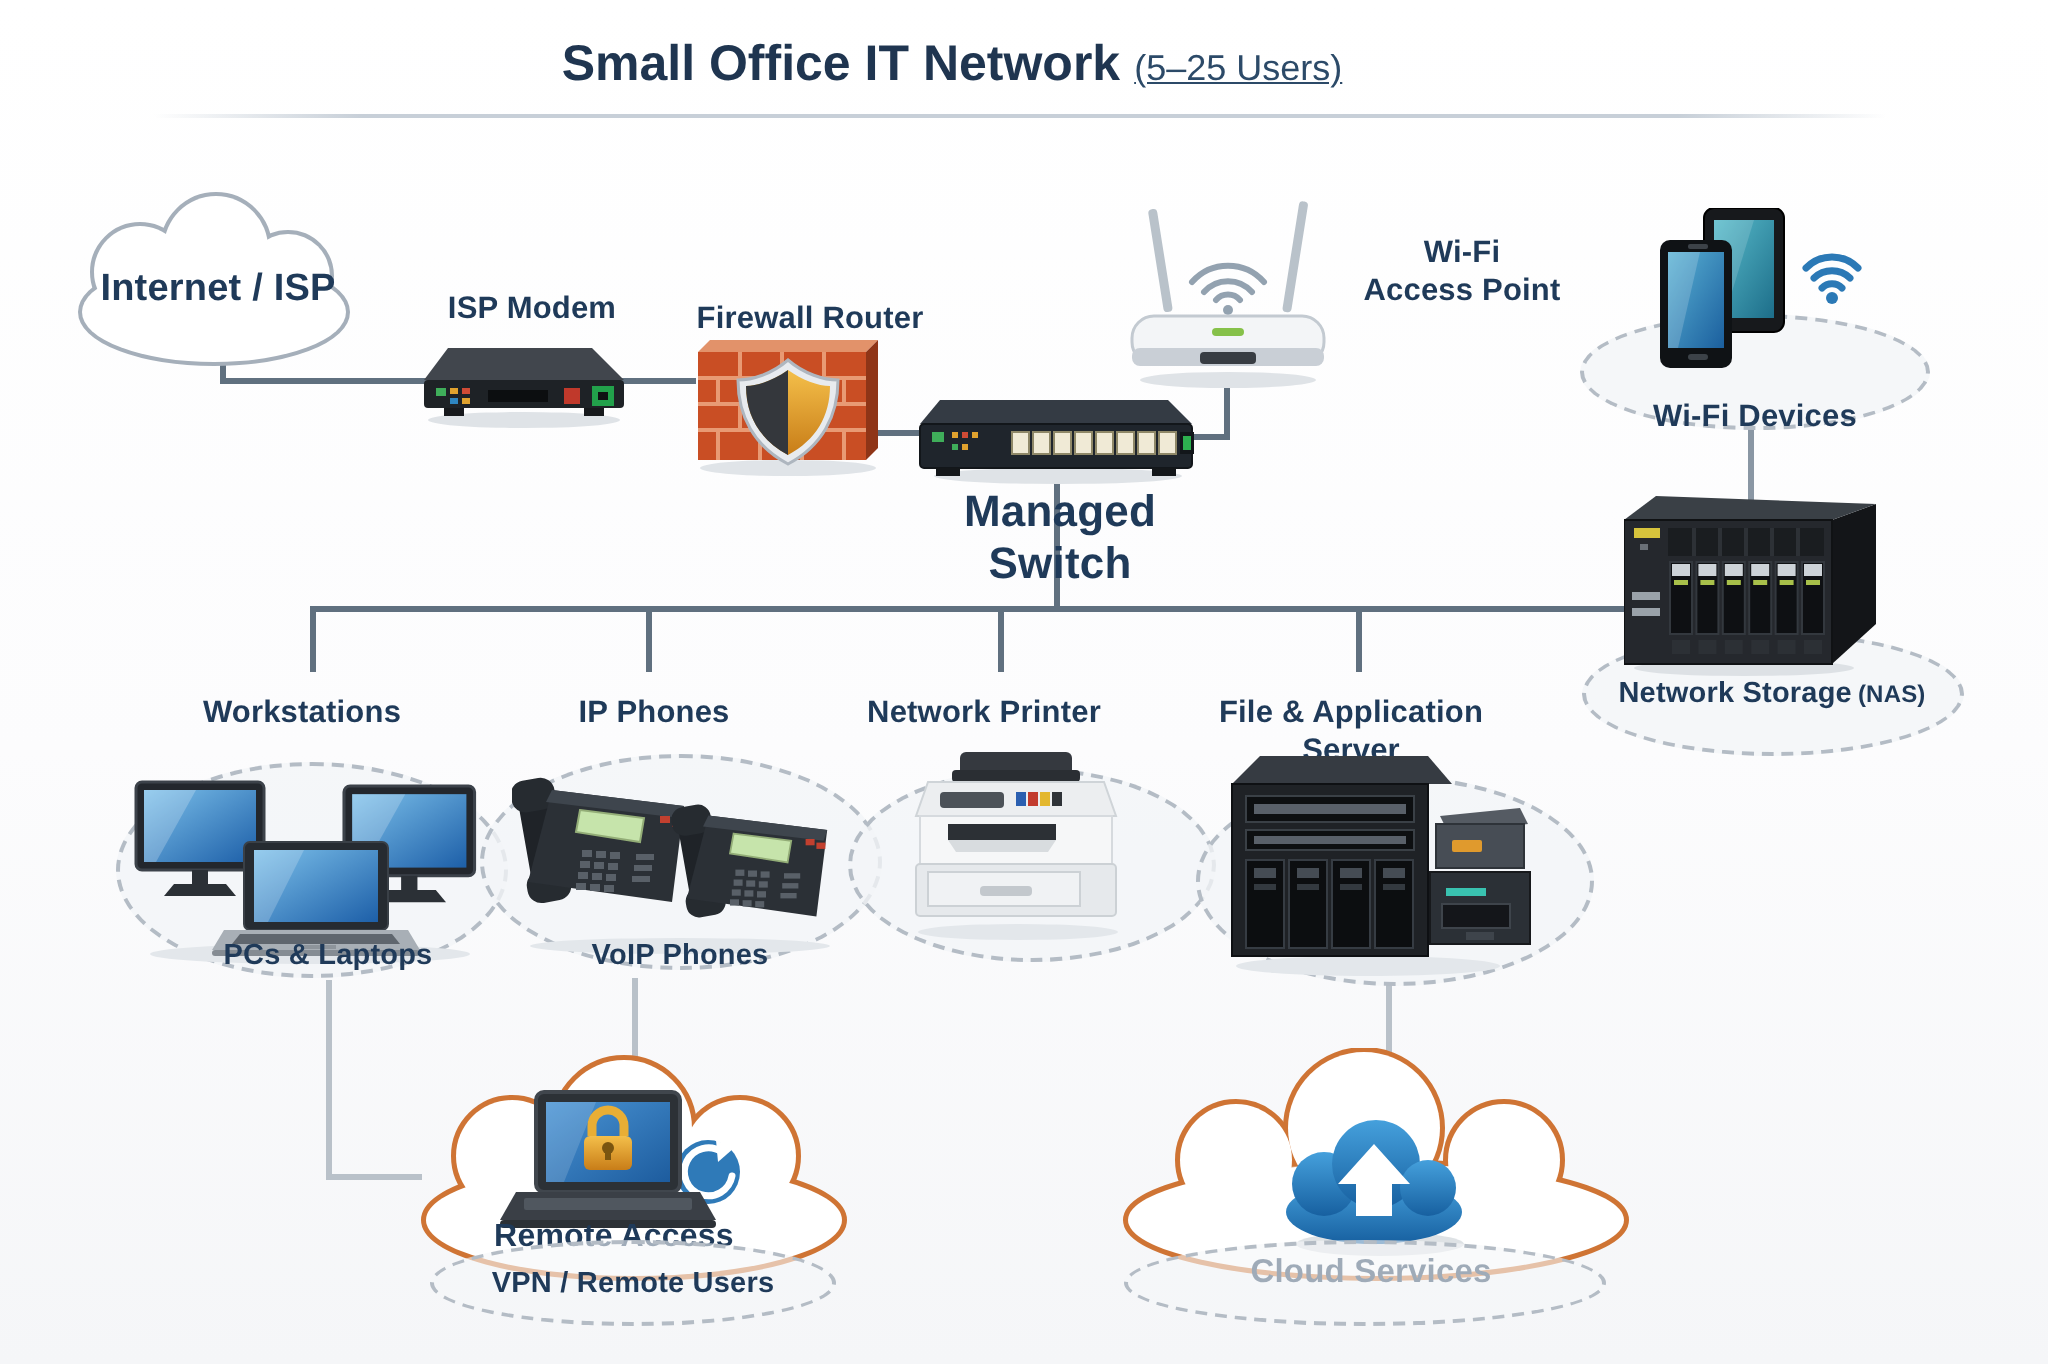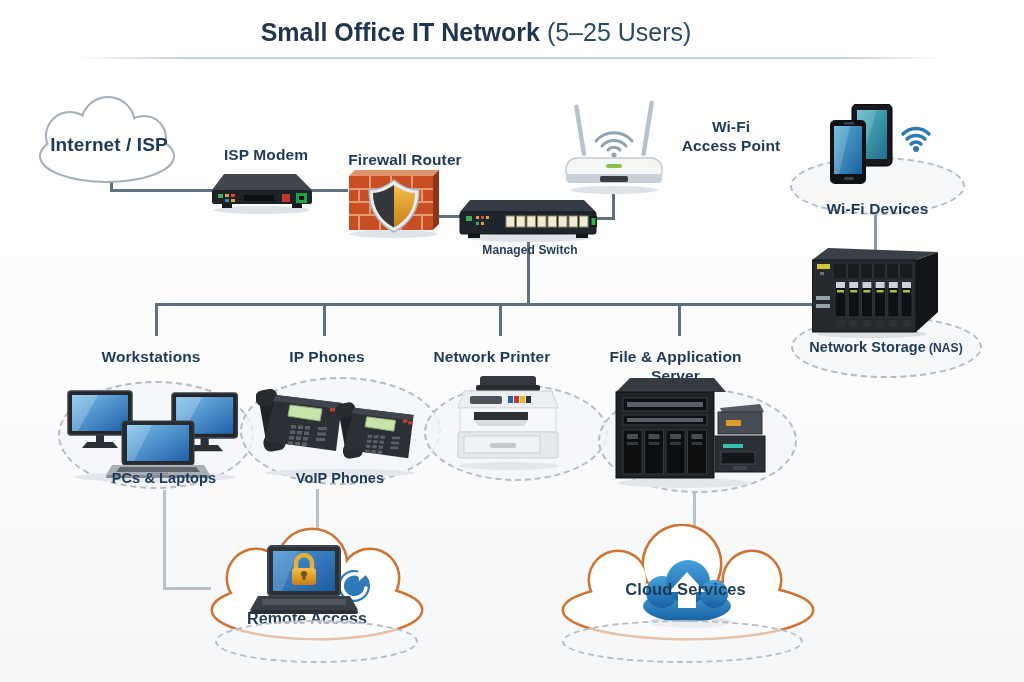--- a/index.html
+++ b/index.html
@@ -9,21 +9,21 @@
   .ln{position:absolute;background:#60707f;}
   .ln.light{background:#b9c1c9;}
   .ln.mid{background:#8a97a4;}
   .ell{position:absolute;border:2px dashed #b4bcc5;border-radius:50%;background:rgba(242,245,247,.78);box-sizing:border-box;}
   .lbl{position:absolute;font-weight:700;color:#1f3a59;text-align:center;font-size:15.5px;letter-spacing:.1px;line-height:1.2;}
   .lbl.sub{font-size:14.5px;}
   .lbl.left{text-align:center;}
   .dev{position:absolute;}
   #title-wrap{position:absolute;left:0;top:18px;width:952px;text-align:center;color:#1f3550;}
   #title-main{font-size:25px;font-weight:700;}
-  #title-suffix{font-size:25px;font-weight:400;color:#2c4a68;margin-left:7px;}
+  #title-suffix{font-size:18px;font-weight:400;color:#2c4a68;margin-left:7px;text-decoration:underline;}
   #title-rule{position:absolute;left:77px;top:57px;width:866px;height:2px;
               background:linear-gradient(90deg,rgba(199,207,216,0),#c7cfd8 12%,#c7cfd8 88%,rgba(199,207,216,0));}
   .nas-suffix{font-size:12px;font-weight:600;margin-left:3px;}
 </style>
 </head>
 <body>
 
 <div id="stage">
 
   <svg width="0" height="0" style="position:absolute" aria-hidden="true">
@@ -223,21 +223,21 @@
         <rect x="111" y="20" width="8.5" height="11" fill="#f0ead6" stroke="#8f8868"></rect>
           <rect x="121.5" y="20" width="8.5" height="11" fill="#f0ead6" stroke="#8f8868"></rect>
       </g>
       <rect x="133" y="20" width="3" height="11" fill="#1f252c"></rect>
       <rect x="132" y="20" width="7" height="11" fill="#12161a"></rect>
         <rect x="133.5" y="22" width="4" height="7" fill="#2db04f"></rect>
       <rect x="10" y="38" width="12" height="4" fill="#14171a"></rect>
         <rect x="118" y="38" width="12" height="4" fill="#14171a"></rect>
     </svg>
   </div>
-  <div class="lbl" style="left:450px;top:243px;width:160px;font-size:12px">Managed Switch</div>
+  <div class="lbl" style="left:450px;top:243px;width:160px;font-size:22px">Managed Switch</div>
 
   <div class="dev" style="left:562px;top:100px;width:104px;height:96px">
     <svg width="104" height="96" viewBox="0 0 104 96">
       <ellipse cx="52" cy="90" rx="44" ry="4" fill="#dfe3e7"></ellipse>
       <rect x="20" y="4" width="4.5" height="52" rx="2" fill="#b9c2ca" transform="rotate(-9 22 56)"></rect>
       <rect x="79" y="0" width="4.5" height="56" rx="2" fill="#b9c2ca" transform="rotate(9 81 56)"></rect>
       <g stroke="#93a2b0" stroke-width="3" fill="none" stroke-linecap="round">
         <path d="M46,50 A8,8 0 0 1 58,50"></path>
           <path d="M40,46 A16,16 0 0 1 64,46"></path>
           <path d="M34,41 A24,24 0 0 1 70,41"></path>
@@ -441,20 +441,21 @@
             <rect x="104.5" y="50" width="3" height="6" fill="#7a5510"></rect>
         </g>
         <polygon points="60,72 152,72 160,86 52,86" fill="#3a3f46"></polygon>
         <rect x="64" y="75" width="84" height="6" rx="1" fill="#50575f"></rect>
         <rect x="52" y="86" width="108" height="4" rx="2" fill="#2c3136"></rect>
       </g>
     </svg>
   </div>
   <div class="lbl" style="left:227px;top:609px;width:160px;font-size:16px">Remote Access</div>
   <div class="ell" style="left:215px;top:620px;width:203px;height:43px;background:rgba(245,247,249,.6)"></div>
+  <div class="lbl sub" style="left:220px;top:634px;width:193px">VPN / Remote Users</div>
 
   <div class="dev" style="left:550px;top:524px;width:278px;height:122px">
     <svg width="278" height="122" viewBox="0 0 278 122">
       <g stroke="#cf7434" stroke-width="5" fill="none">
         <ellipse cx="138" cy="86" rx="124" ry="28"></ellipse>
           <circle cx="68" cy="56" r="28"></circle>
         <circle cx="132" cy="40" r="38"></circle>
           <circle cx="202" cy="56" r="28"></circle>
       </g>
       <g fill="#ffffff">
@@ -468,16 +469,16 @@
         <g fill="url(#cloudBlue)">
           <ellipse cx="137" cy="82" rx="44" ry="16"></ellipse>
             <circle cx="112" cy="68" r="16"></circle>
           <circle cx="138" cy="58" r="22"></circle>
             <circle cx="164" cy="70" r="14"></circle>
         </g>
         <polygon points="137,48 155,68 146,68 146,84 128,84 128,68 119,68" fill="#ffffff"></polygon>
       </g>
     </svg>
   </div>
-  <div class="lbl" style="left:603px;top:580px;width:165px;font-size:16.5px">Cloud Services</div>
+  <div class="lbl" style="left:603px;top:627px;width:165px;font-size:16.5px">Cloud Services</div>
   <div class="ell" style="left:562px;top:620px;width:241px;height:43px;background:rgba(245,247,249,.6)"></div>
 
 </div>
 
 </body></html>

